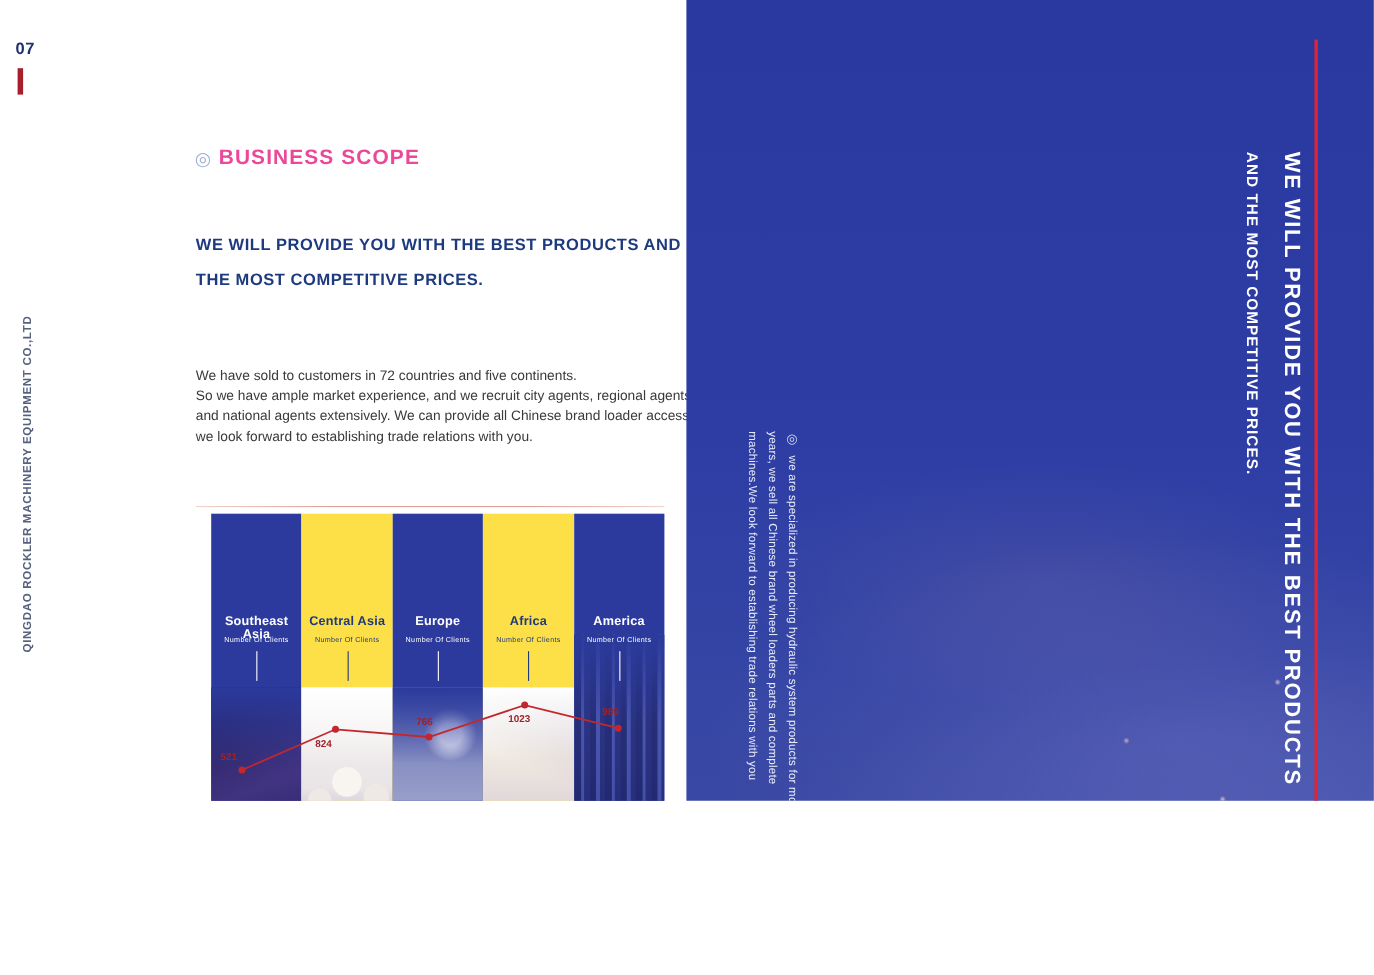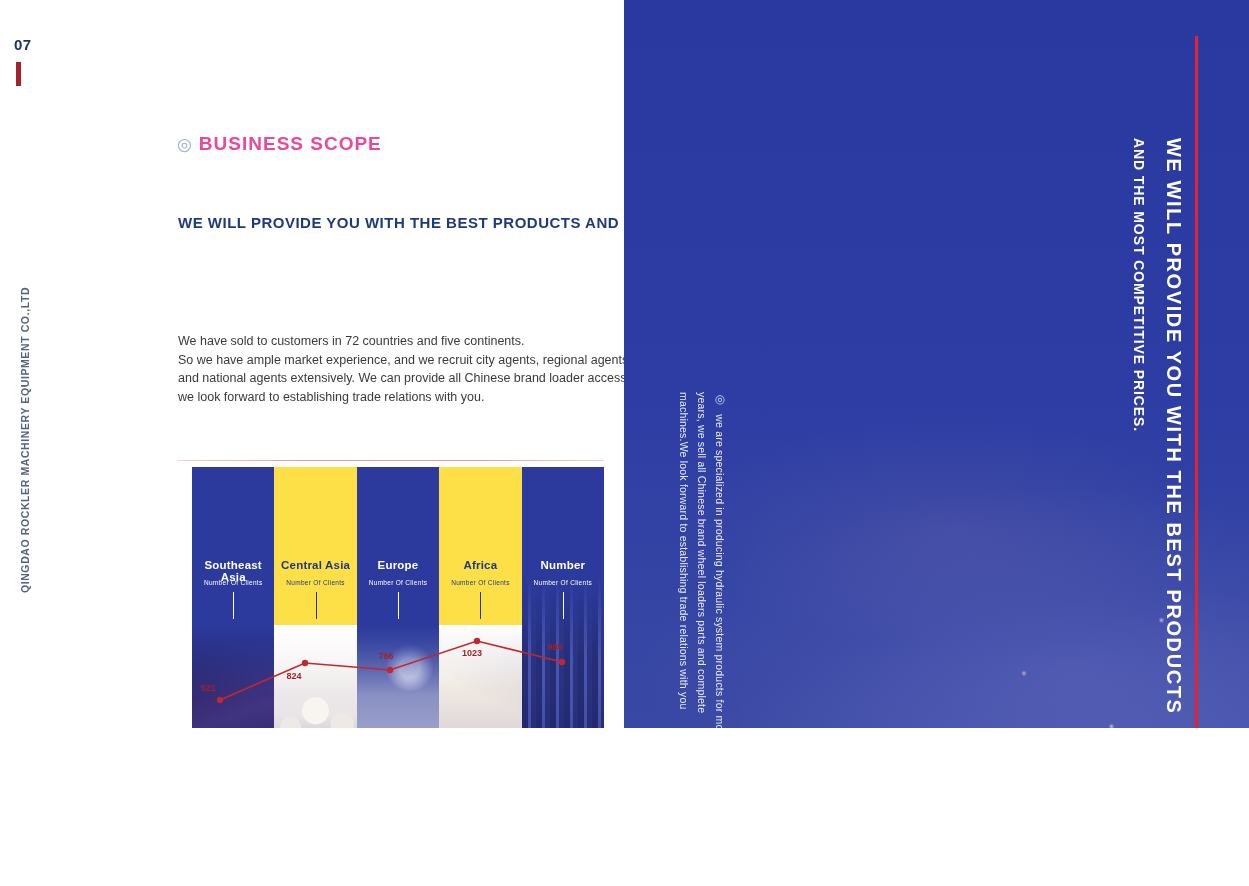--- a/index.html
+++ b/index.html
@@ -95,20 +95,21 @@
   <div class="side-label">QINGDAO ROCKLER MACHINERY EQUIPMENT CO.,LTD</div>
   <div class="blue-chip"></div>
 
   <div class="title-row">
     <span class="ring">◎</span>
     <h1>BUSINESS SCOPE</h1>
   </div>
 
   <div class="headline">
     <div>WE WILL PROVIDE YOU WITH THE BEST PRODUCTS AND</div>
+    <div>THE MOST COMPETITIVE PRICES.</div>
   </div>
 
   <div class="para">
     <div>We have sold to customers in 72 countries and five continents.</div>
     <div>So we have ample market experience, and we recruit city agents, regional agents</div>
     <div>and national agents extensively. We can provide all Chinese brand loader accessories</div>
     <div>we look forward to establishing trade relations with you.</div>
   </div>
 
   <div class="sep sep-top"></div>
@@ -133,21 +134,21 @@
       <div class="tick"></div>
     </div>
     <div class="col light c4">
       <div class="photo"></div>
       <div class="region">Africa</div>
       <div class="subtxt">Number Of Clients</div>
       <div class="tick"></div>
     </div>
     <div class="col dark c5">
       <div class="photo"></div>
-      <div class="region">Number</div>
+      <div class="region">America</div>
       <div class="subtxt">Number Of Clients</div>
       <div class="tick"></div>
     </div>
 
     <svg class="chart-svg" width="426" height="323" viewBox="0 0 426 323">
       <polyline points="42,233 127,196 212,203 299,174 384,195" fill="none" stroke="#c2272d" stroke-width="1.6"></polyline>
       <circle cx="42" cy="233" r="3.2" fill="#c2272d"></circle>
       <circle cx="127" cy="196" r="3.2" fill="#c2272d"></circle>
       <circle cx="212" cy="203" r="3.2" fill="#c2272d"></circle>
       <circle cx="299" cy="174" r="3.2" fill="#c2272d"></circle>

